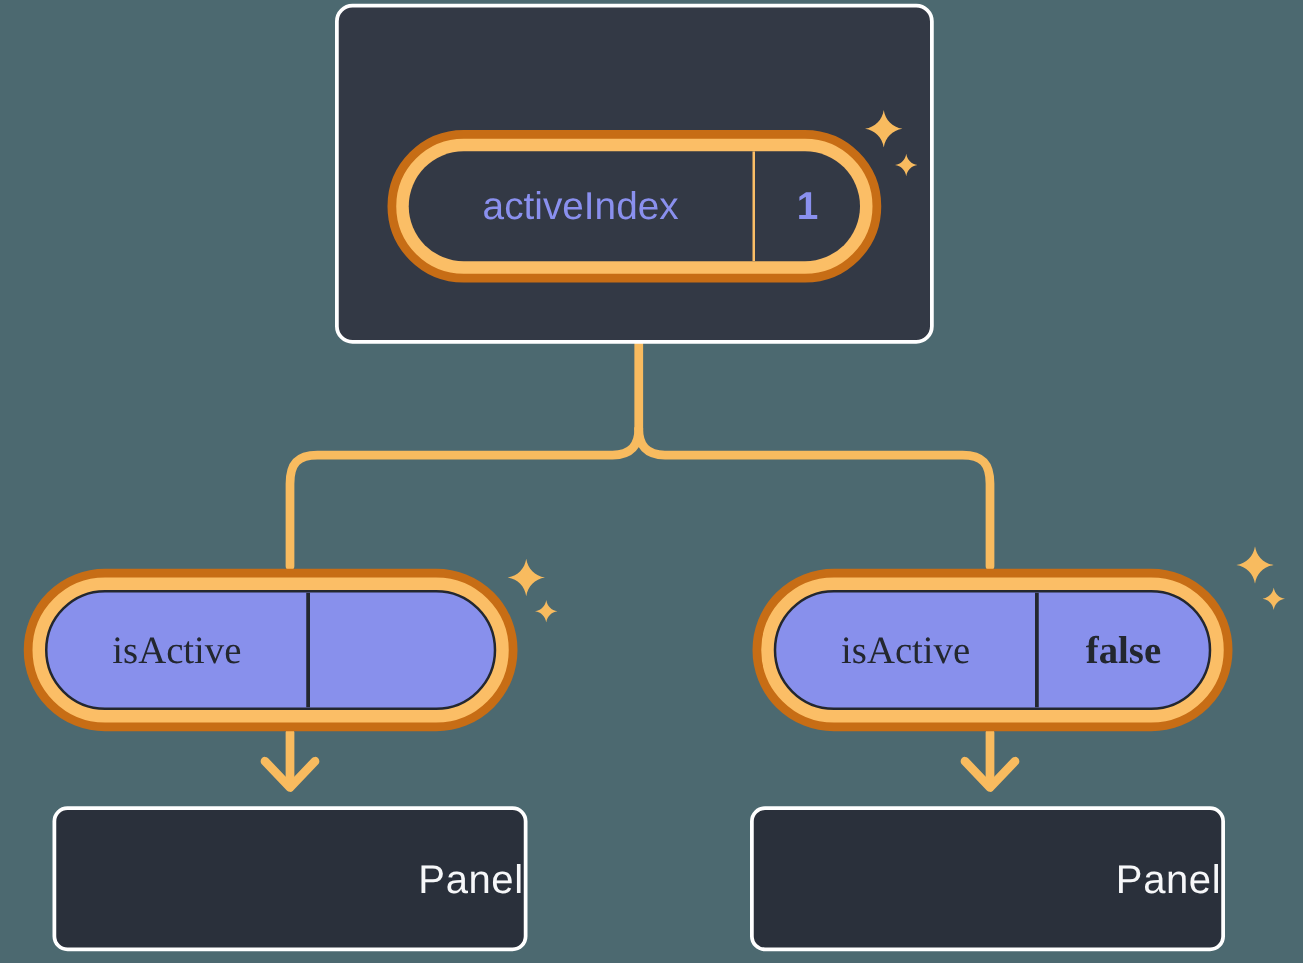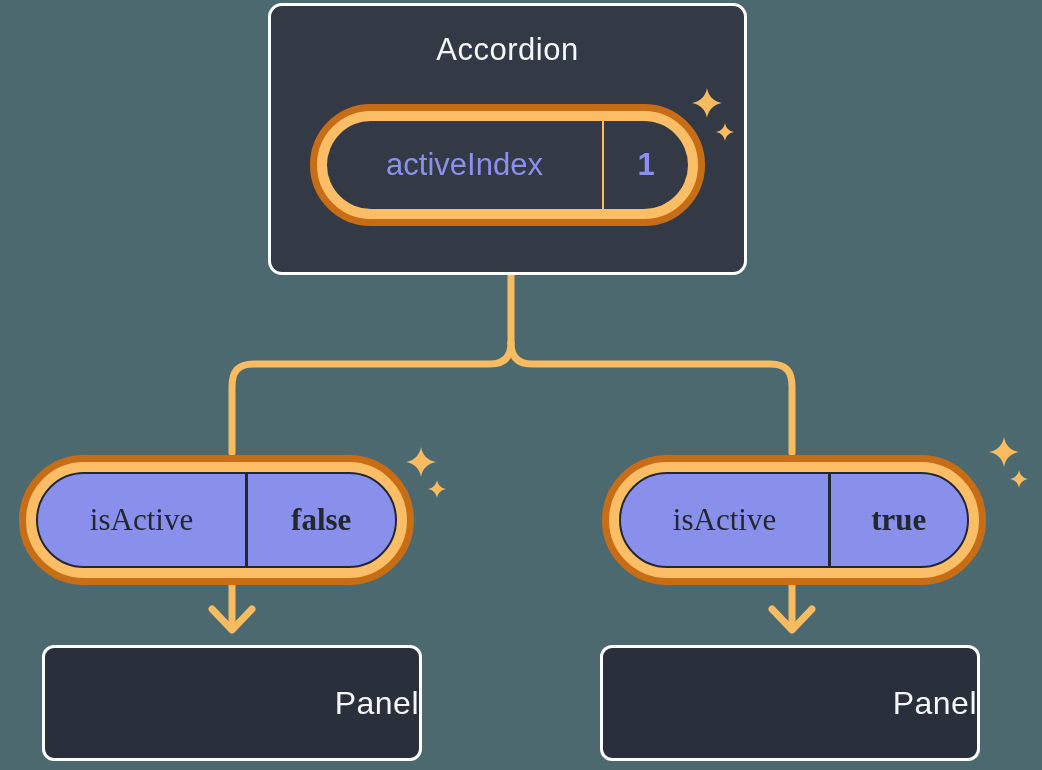--- a/index.html
+++ b/index.html
@@ -105,56 +105,54 @@
       <path d="M232 586 L232 628"></path>
       <path d="M212 609 L232 630 L252 609"></path>
     </g>
     <g>
       <path d="M792 586 L792 628"></path>
       <path d="M772 609 L792 630 L812 609"></path>
     </g>
   </svg>
 
   <div class="card accordion-card">
-    <div class="card-title">Accordion</div>
     <div class="pill pill-dark" style="left:39px;top:98px;width:395px;height:122px;">
       <div class="pill-core">
         <div class="pill-label">activeIndex</div>
         <div class="pill-divider"></div>
         <div class="pill-value">1</div>
       </div>
     </div>
   </div>
 
   <svg class="sparkle" style="left:692px;top:88px;" width="30" height="30" viewBox="0 0 24 24">
     <path d="M12 0C13.05 6.55 17.45 10.95 24 12C17.45 13.05 13.05 17.45 12 24C10.95 17.45 6.55 13.05 0 12C6.55 10.95 10.95 6.55 12 0Z"></path>
   </svg>
   <svg class="sparkle" style="left:716px;top:123px;" width="18" height="18" viewBox="0 0 24 24">
     <path d="M12 0C13.05 6.55 17.45 10.95 24 12C17.45 13.05 13.05 17.45 12 24C10.95 17.45 6.55 13.05 0 12C6.55 10.95 10.95 6.55 12 0Z"></path>
   </svg>
 
   <div class="pill pill-purple" style="left:19px;top:455px;width:395px;height:130px;">
     <div class="pill-core">
       <div class="pill-label">isActive</div>
       <div class="pill-divider"></div>
-      <div class="pill-value">false</div>
     </div>
   </div>
   <svg class="sparkle" style="left:406px;top:447px;" width="30" height="30" viewBox="0 0 24 24">
     <path d="M12 0C13.05 6.55 17.45 10.95 24 12C17.45 13.05 13.05 17.45 12 24C10.95 17.45 6.55 13.05 0 12C6.55 10.95 10.95 6.55 12 0Z"></path>
   </svg>
   <svg class="sparkle" style="left:428px;top:480px;" width="18" height="18" viewBox="0 0 24 24">
     <path d="M12 0C13.05 6.55 17.45 10.95 24 12C17.45 13.05 13.05 17.45 12 24C10.95 17.45 6.55 13.05 0 12C6.55 10.95 10.95 6.55 12 0Z"></path>
   </svg>
 
   <div class="pill pill-purple" style="left:602px;top:455px;width:384px;height:130px;">
     <div class="pill-core">
       <div class="pill-label">isActive</div>
       <div class="pill-divider"></div>
-      <div class="pill-value">true</div>
+      <div class="pill-value">false</div>
     </div>
   </div>
   <svg class="sparkle" style="left:989px;top:437px;" width="30" height="30" viewBox="0 0 24 24">
     <path d="M12 0C13.05 6.55 17.45 10.95 24 12C17.45 13.05 13.05 17.45 12 24C10.95 17.45 6.55 13.05 0 12C6.55 10.95 10.95 6.55 12 0Z"></path>
   </svg>
   <svg class="sparkle" style="left:1010px;top:470px;" width="18" height="18" viewBox="0 0 24 24">
     <path d="M12 0C13.05 6.55 17.45 10.95 24 12C17.45 13.05 13.05 17.45 12 24C10.95 17.45 6.55 13.05 0 12C6.55 10.95 10.95 6.55 12 0Z"></path>
   </svg>
 
   <div class="panel" style="left:42px;top:645px;">

